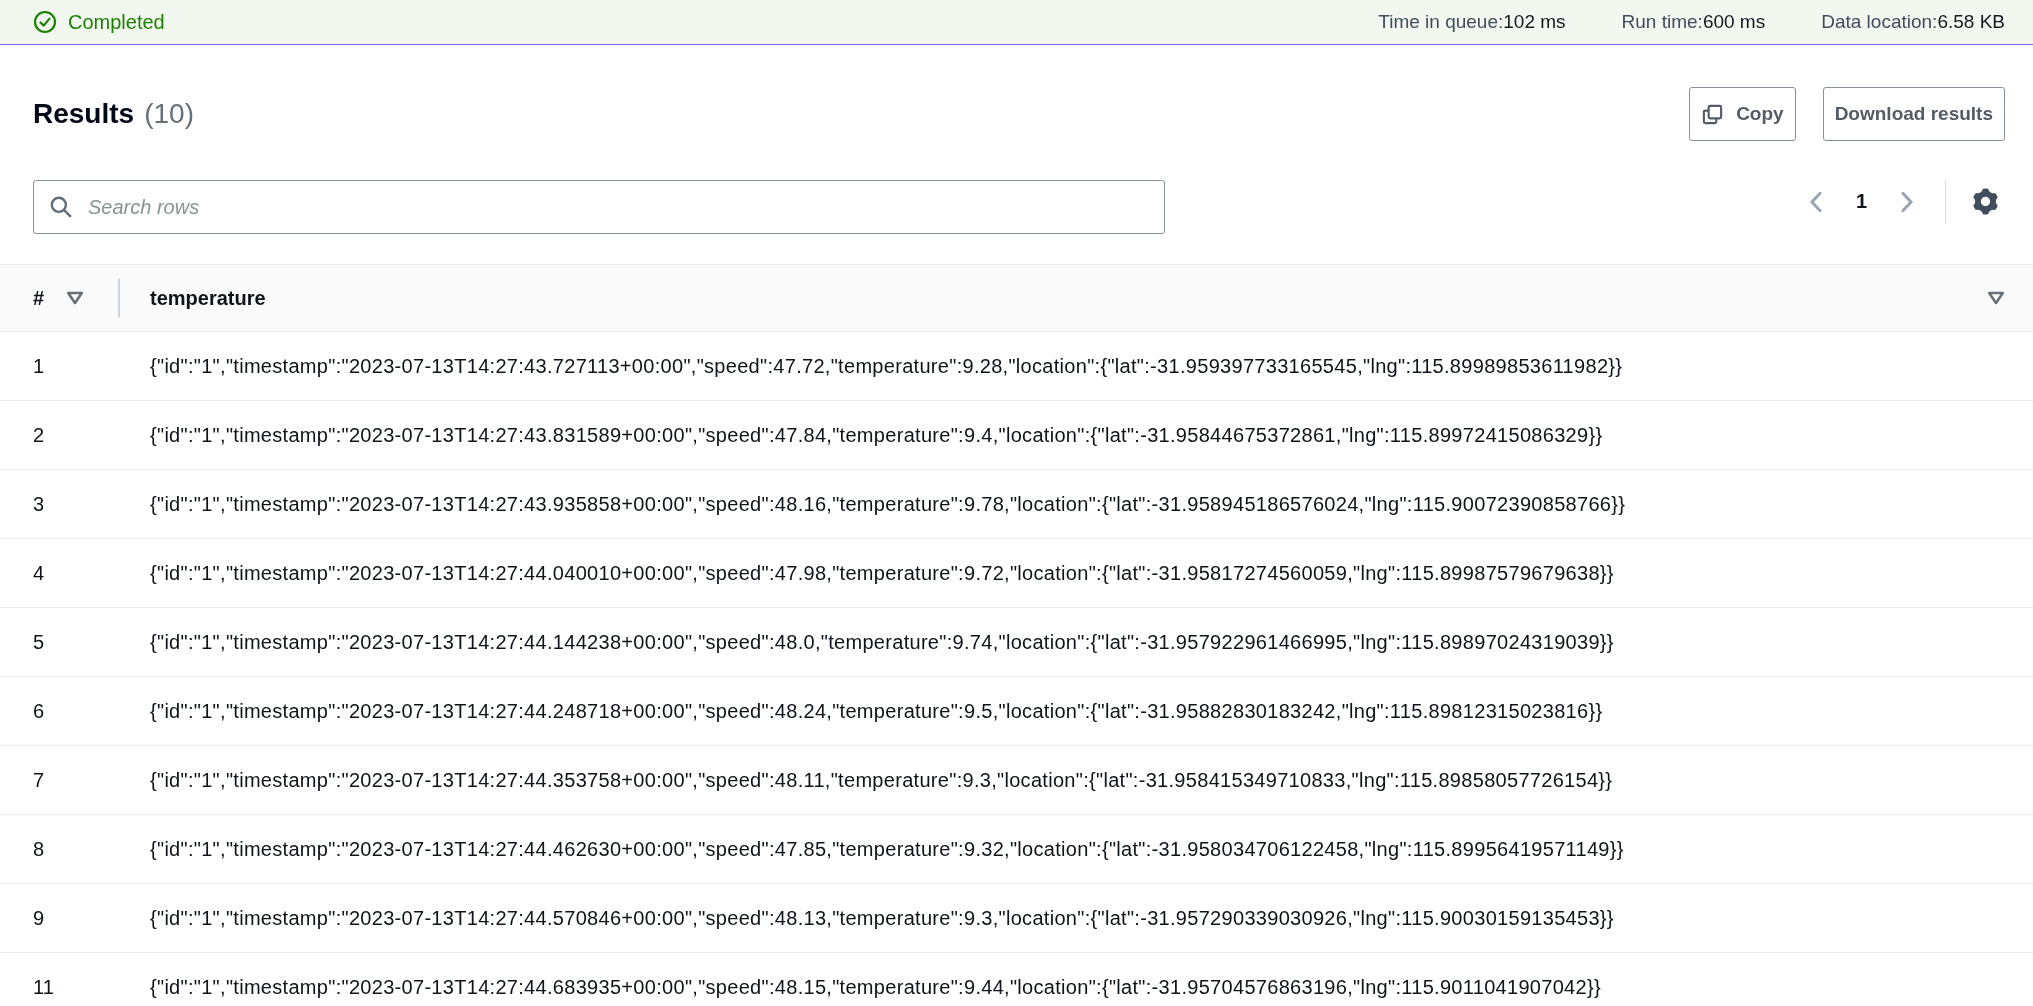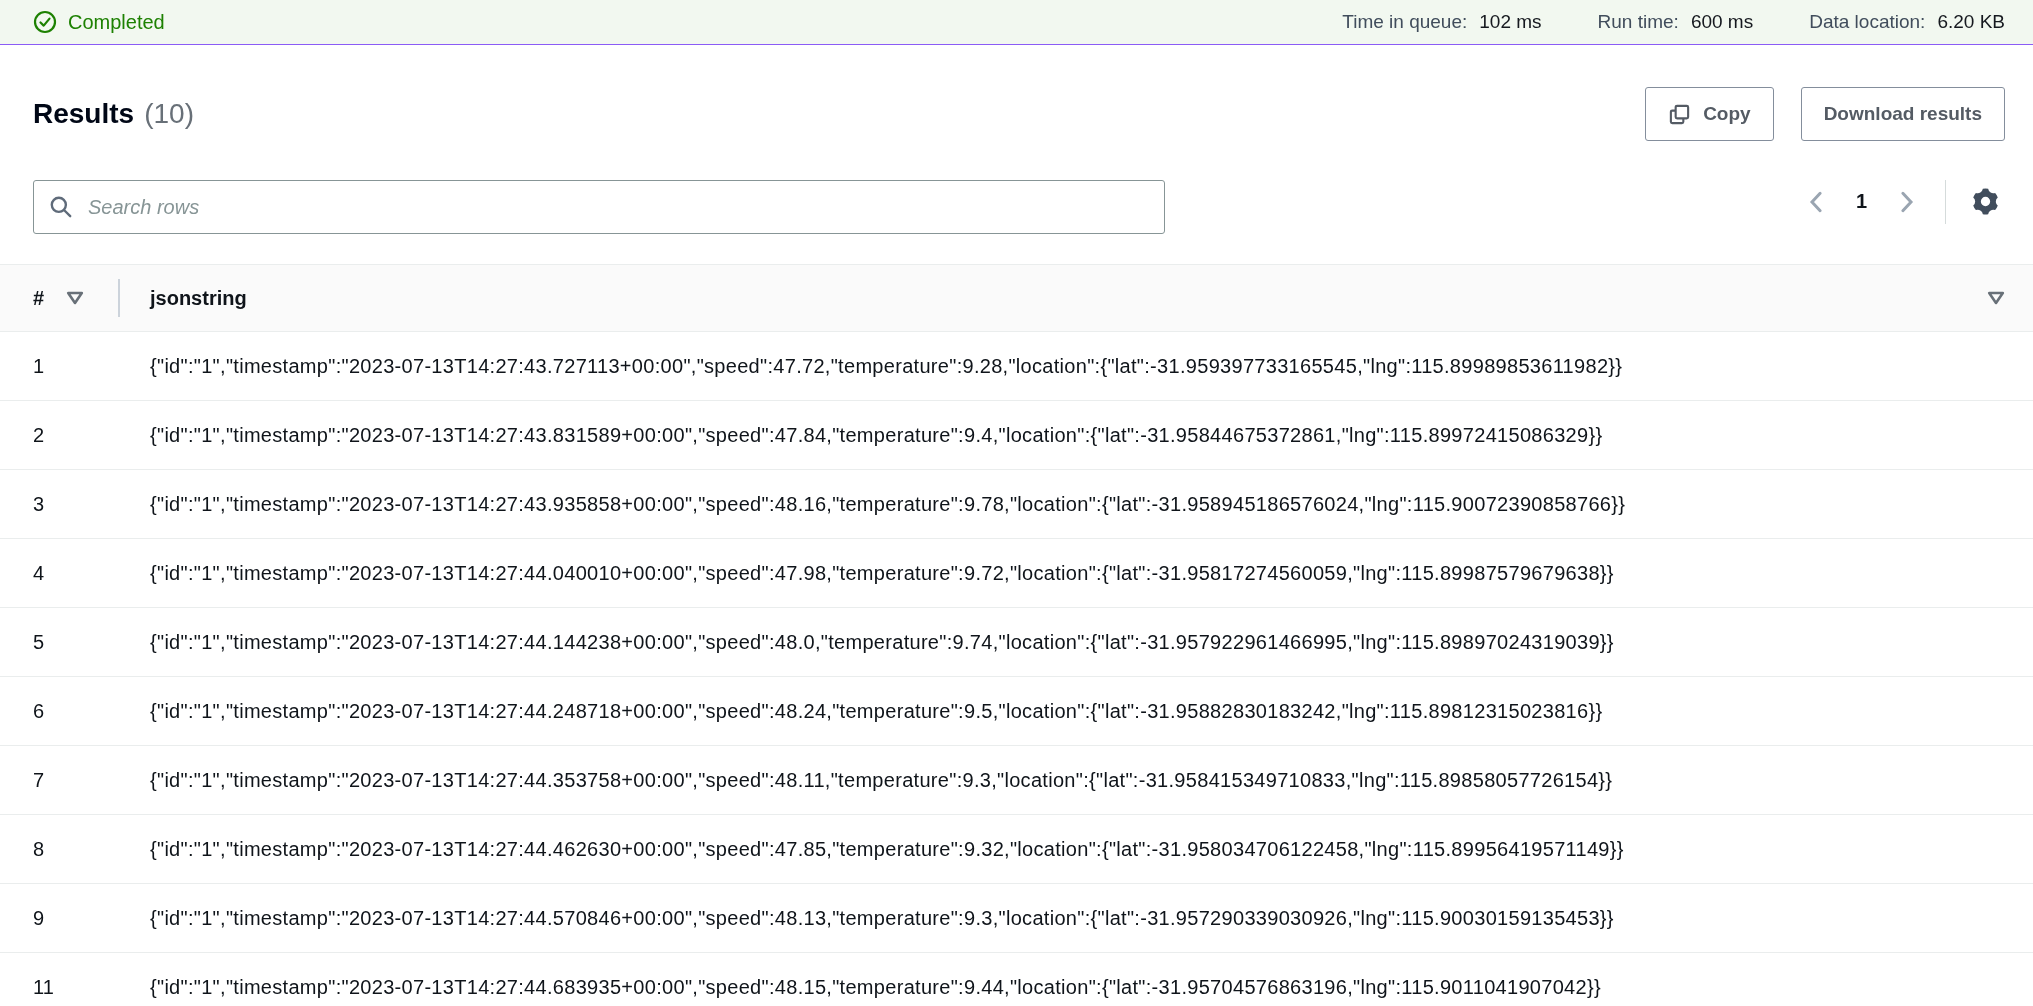--- a/index.html
+++ b/index.html
@@ -11,36 +11,36 @@
   }
 
   
   .status-bar {
     height:45px; background:#f2f8f0; border-bottom:1px solid #8b5cf6;
     display:flex; align-items:center; justify-content:space-between;
     padding:0 28px 0 33px;
   }
   .status-left { display:flex; align-items:center; gap:11px; color:#1d8102; font-size:20px; }
   .status-metrics { display:flex; align-items:center; gap:56px; font-size:19px; }
-  .metric { display:flex; align-items:center; gap:12px; }
+  .metric { display:flex; align-items:center; }
   .metric .lbl { color:#414d5c; }
   .metric .val { color:#16191f; }
 
   
   .results-row {
     margin-top:42px; padding:0 28px 0 33px;
     display:flex; align-items:center; justify-content:space-between;gap:28px;
   }
   .results-title { font-size:28px; font-weight:700; color:#000716; display:flex; align-items:baseline; gap:10px; }
   .results-title .count { font-weight:400; color:#687078; }
   .btn-group { display:flex; gap:27px; }
   .btn {
     background:#ffffff; border:1px solid #848e9c; border-radius:3px;
     color:#545b64; font-weight:700; font-size:19px; font-family:inherit;
-    height:54px; padding:0 22px; display:flex; align-items:center; gap:12px; cursor:pointer;
+    height:54px; padding:0 11px; display:flex; align-items:center; gap:12px; cursor:pointer;
   }
 
   
   .toolbar-row { margin-top:28px; padding:0 28px 0 33px; display:flex; align-items:center; }
   .search-box {
     width:1132px; height:54px; border:1px solid #879596; border-radius:3px;
     display:flex; align-items:center; padding:0 14px; gap:12px; background:#fff;margin-top:11px;
   }
   .search-box input {
     border:none; outline:none; flex:1; font-size:20px; font-family:inherit; color:#16191f; background:transparent;
@@ -91,21 +91,21 @@
     <div class="metric">
       <span class="lbl">Time in queue:</span>
       <span class="val">102 ms</span>
     </div>
     <div class="metric">
       <span class="lbl">Run time:</span>
       <span class="val">600 ms</span>
     </div>
     <div class="metric">
       <span class="lbl">Data location:</span>
-      <span class="val">6.20 KB</span>
+      <span class="val">6.58 KB</span>
     </div>
   </div>
 </div>
 
 <div class="results-row">
   <div class="results-title">
     <span>Results</span>
     <span class="count">(10)</span>
   </div>
   <div class="btn-group">
@@ -166,21 +166,21 @@
     <div class="col-num">
       <span>#</span>
       <span class="icon">
         <svg width="18" height="14" viewBox="0 0 18 14">
           <path d="M2.2 2 H15.8 L9 12 Z" fill="#fbfbfb" stroke="#687078" stroke-width="2.6" stroke-linejoin="round"></path>
         </svg>
       </span>
     </div>
     <span class="col-divider"></span>
     <div class="col-json">
-      <span>jsonstring</span>
+      <span>temperature</span>
       <span class="right-filter icon">
         <svg width="18" height="14" viewBox="0 0 18 14">
           <path d="M2.2 2 H15.8 L9 12 Z" fill="#fbfbfb" stroke="#687078" stroke-width="2.6" stroke-linejoin="round"></path>
         </svg>
       </span>
     </div>
   </div>
 
   <div class="row">
     <span class="num">1</span>

